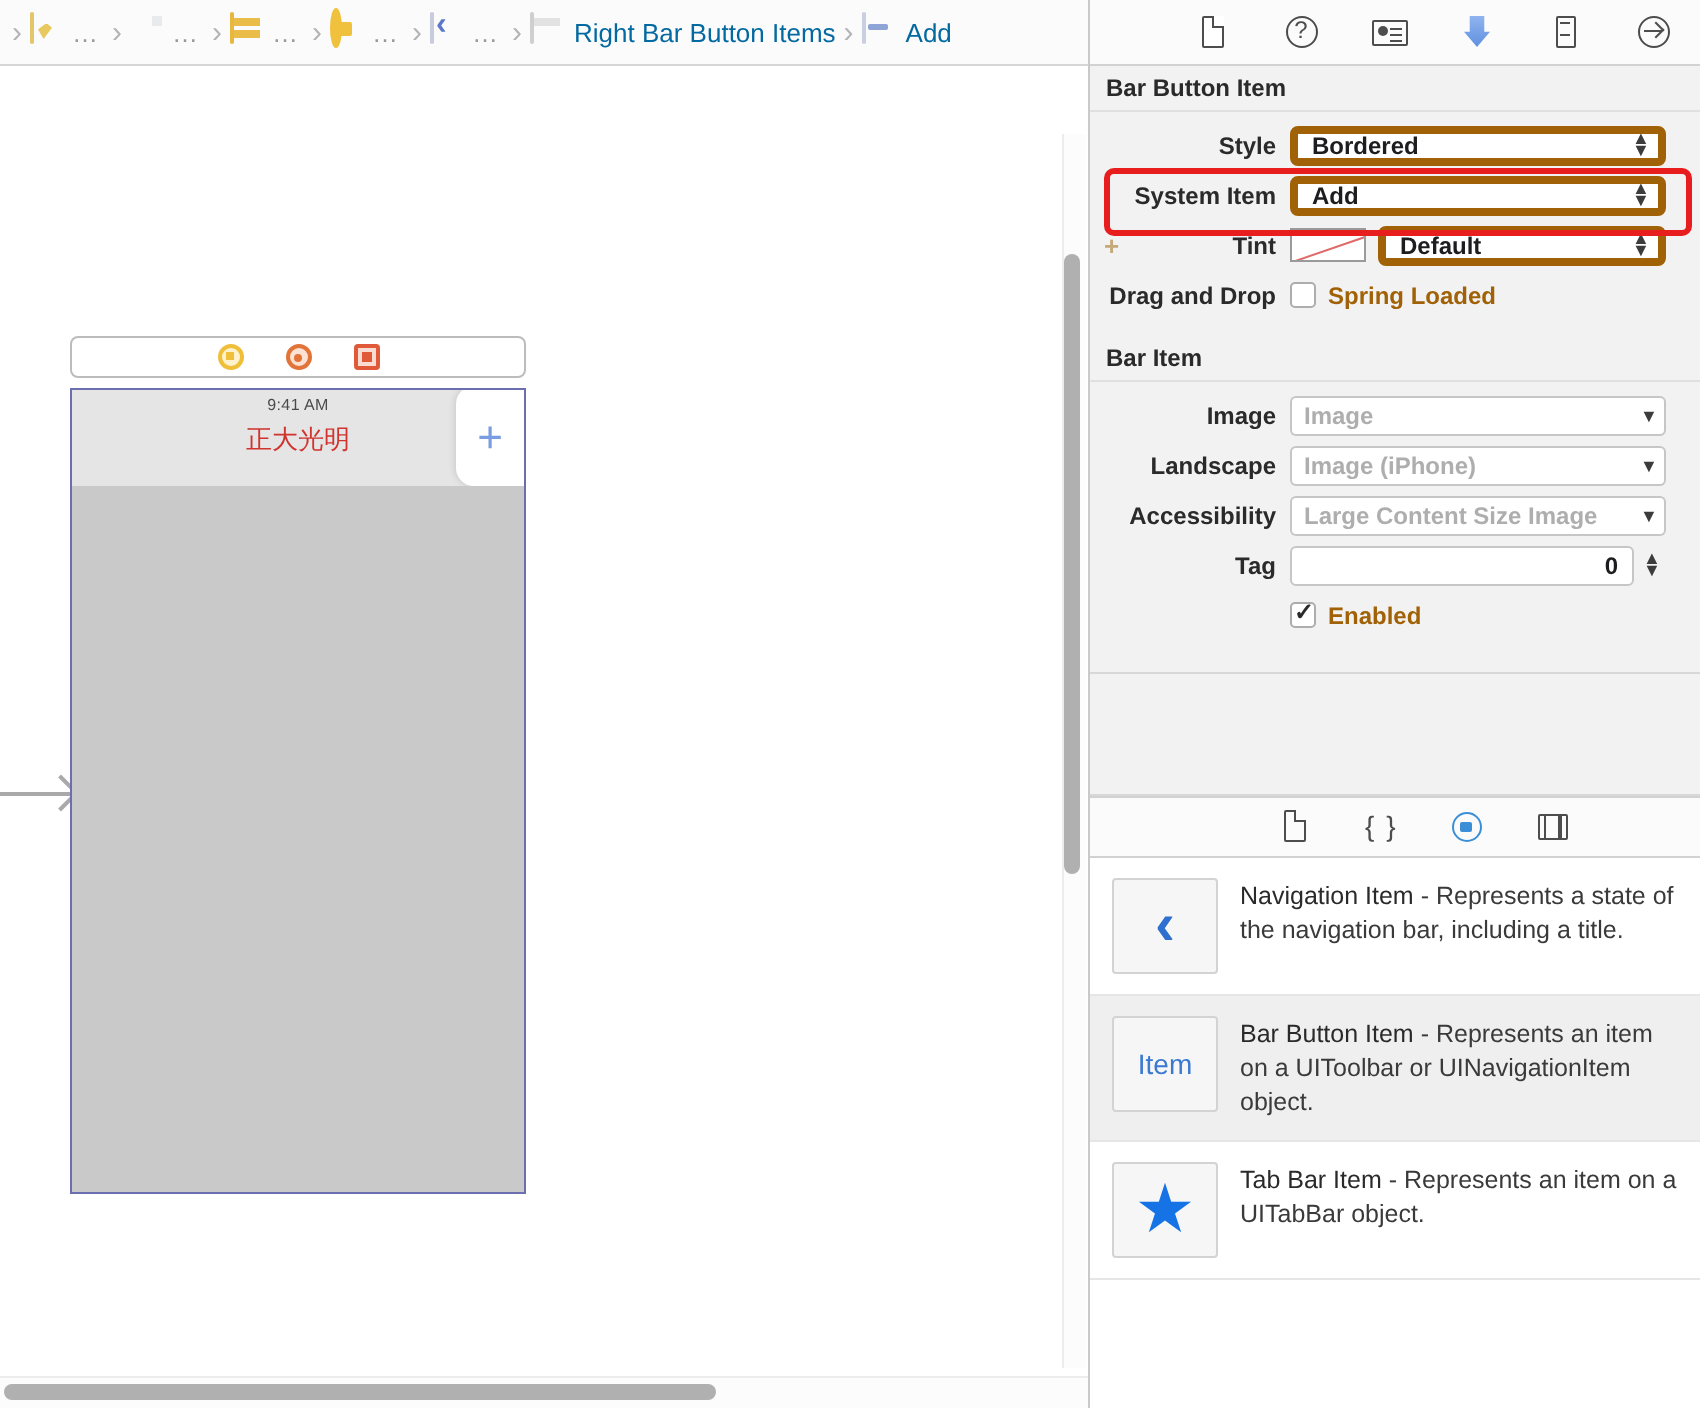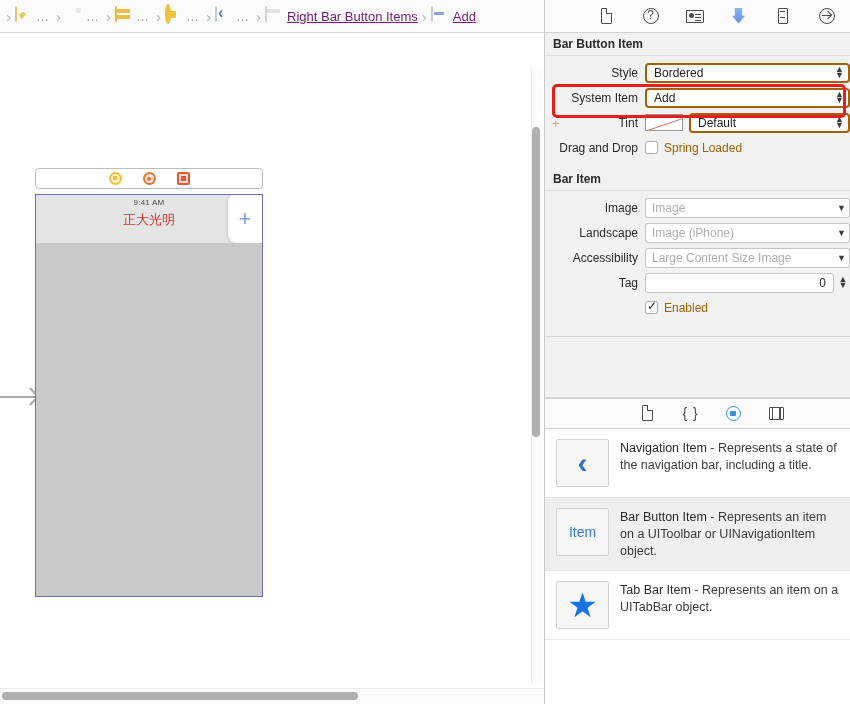--- a/index.html
+++ b/index.html
@@ -32,21 +32,21 @@
     white-space: nowrap;
     overflow: hidden;
   }
   .chev {
     color: #b4b4b4; font-size: 15px; padding: 0 4px;
     display: inline-block; line-height: 1;
     flex: 0 0 auto;
   }
   .crumb { display: inline-flex; align-items: center; flex: 0 0 auto; }
   .crumb .ell { color: #9a9a9a; font-size: 13px; padding: 0 2px 0 4px; letter-spacing:1px;}
-  .crumb-label { font-size: 13px; color: #701a75; padding-left: 5px; text-decoration: underline; }
+  .crumb-label { font-size: 13px; color: #0369a1; padding-left: 5px; }
   .cr-icon { width: 17px; height: 19px; position: relative; display:inline-block; flex:0 0 auto;}
 
   
   .ic-swift {
     width: 15px; height: 18px; border: 1px solid #e3c56a; border-radius: 2px;
     background: linear-gradient(160deg,#fdf4d4 0%, #f7e7a8 100%);
   }
   .ic-swift:after{
     content:""; position:absolute; left:4px; top:5px; width:7px; height:8px;
     background:#e8c95f; clip-path: polygon(0 40%, 60% 0, 100% 30%, 40% 100%);
@@ -268,34 +268,35 @@
     padding-left: 8px;
     font-size: 12px; font-weight: bold; color: #2a2a2a;
     background: #f2f2f2;
     border-bottom: 1px solid #e0e0e0;
   }
   .prop-block { background: #f2f2f2; padding: 4px 0 8px 0; }
 
   .row {
     display: flex; align-items: center;
     min-height: 25px;
-    padding-right: 0px;
+    padding-right: 17px;
     position: relative;
+    font-weight: bold;
   }
   .row-label {
     width: 100px; text-align: right; padding-right: 7px;
     font-size: 12px; color: #2a2a2a; flex: 0 0 auto;
   }
   .ctl { flex: 1 1 auto; display: flex; align-items: center; min-width: 0; }
 
   .popup {
     flex: 1 1 auto;
     height: 20px;
     background: #ffffff;
-    border: 2px solid #a16207;
+    border: 4px solid #a16207;
     border-radius: 4px;
     display: flex; align-items: center;
     padding: 0 18px 0 7px;
     font-size: 12px; color: #1d1d1f;
     position: relative;
     min-width: 0;
     white-space: nowrap; overflow: hidden;
   }
   .stepper-chev {
     position: absolute; right: 4px; top: 50%; transform: translateY(-50%);

